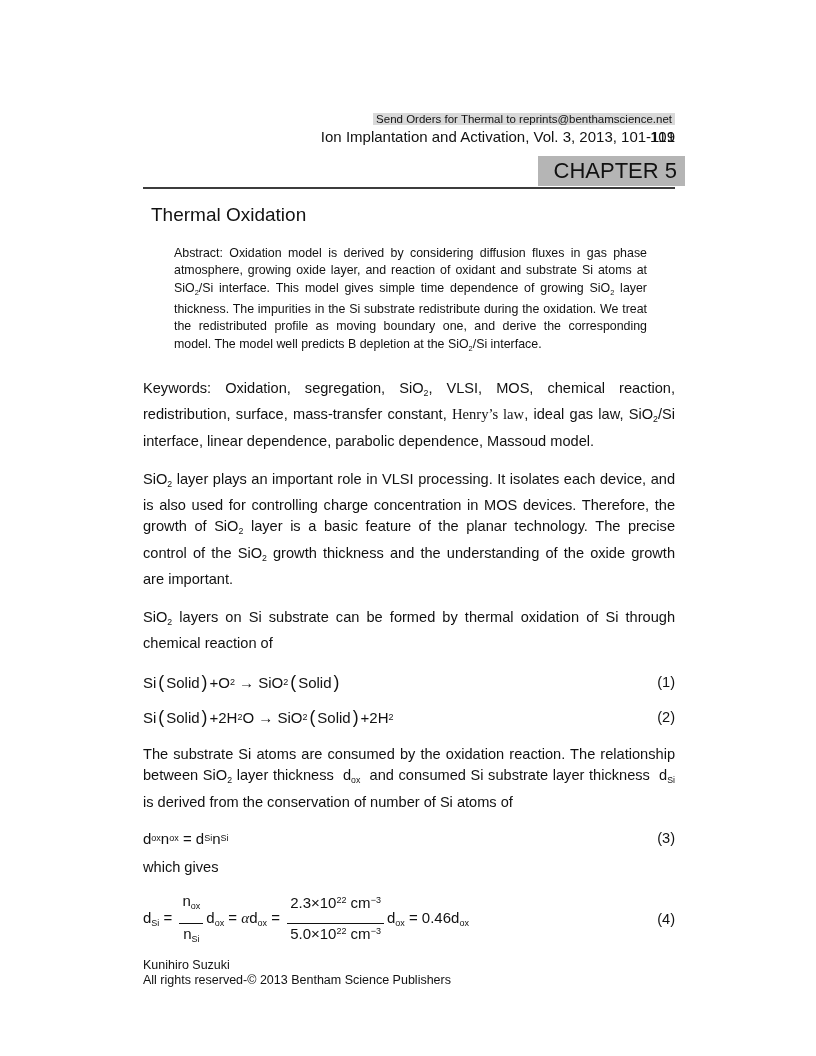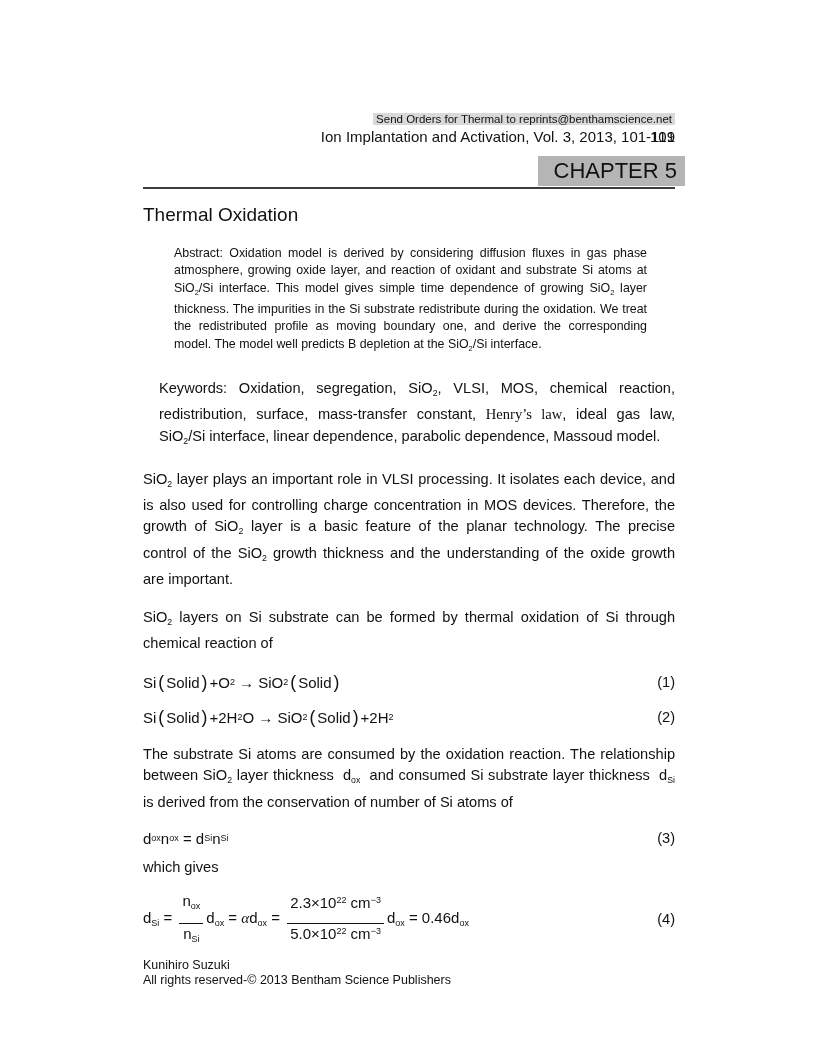--- a/index.html
+++ b/index.html
@@ -13,23 +13,23 @@
   
   .reprint-line{text-align:right;font-size:11.5px;line-height:14px;}
   .reprint-line .hl{background:var(--highlight-light,#d9d9d9);padding:0 3px;}
   .vol-line{position:relative;margin-top:3px;font-size:15px;line-height:15px;text-align:right;}
   .vol-line .pageno{position:absolute;right:0;top:0;}
   .chapter-row{text-align:right;margin-top:12px;}
   .chapter-badge{display:inline-block;background:var(--highlight-dark,#b5b5b5);font-size:22px;line-height:25px;padding:2px 8px 3px 16px;margin-right:-10px;}
   .header-rule{height:2px;background:#3c3c3c;margin-top:1px;}
 
   
-  .doc-title{font-size:19px;font-weight:normal;margin:15px 0 0 0;}
+  .doc-title{font-size:19px;font-weight:normal;margin:15px 0 0 8px;}
   .abstract{margin:19px 28px 0 31px;font-size:12.4px;line-height:17.4px;text-align:justify;}
-  .keywords{margin:21px 0 0 16px;font-size:14.6px;line-height:21.6px;text-align:justify;}
+  .keywords{margin:21px 0 0 0;font-size:14.6px;line-height:21.6px;text-align:justify;}
   .section-heading{margin:19px 0 0 0;font-size:14px;font-weight:bold;letter-spacing:.2px;}
 
   
   .para{margin:16px 0 0 0;font-size:14.6px;line-height:21.4px;text-align:justify;}
   .para.tight{margin-top:10px;}
 
   
   .equation{display:flex;justify-content:space-between;align-items:center;margin:14px 0 0 0;font-size:15px;}
   .equation.first{margin-top:17px;}
   .eq-body{display:inline-flex;align-items:center;white-space:pre;}

